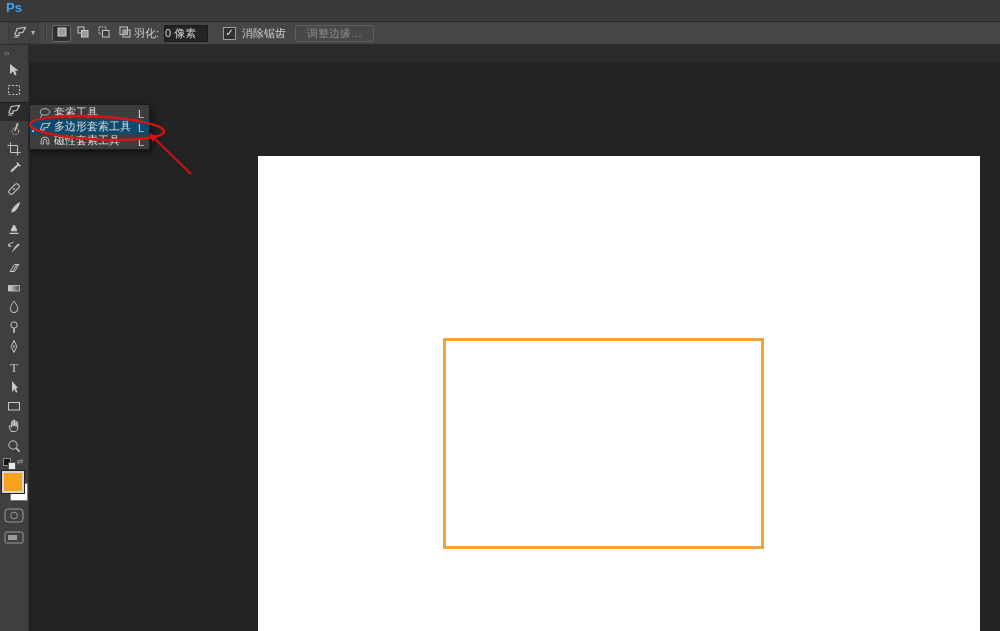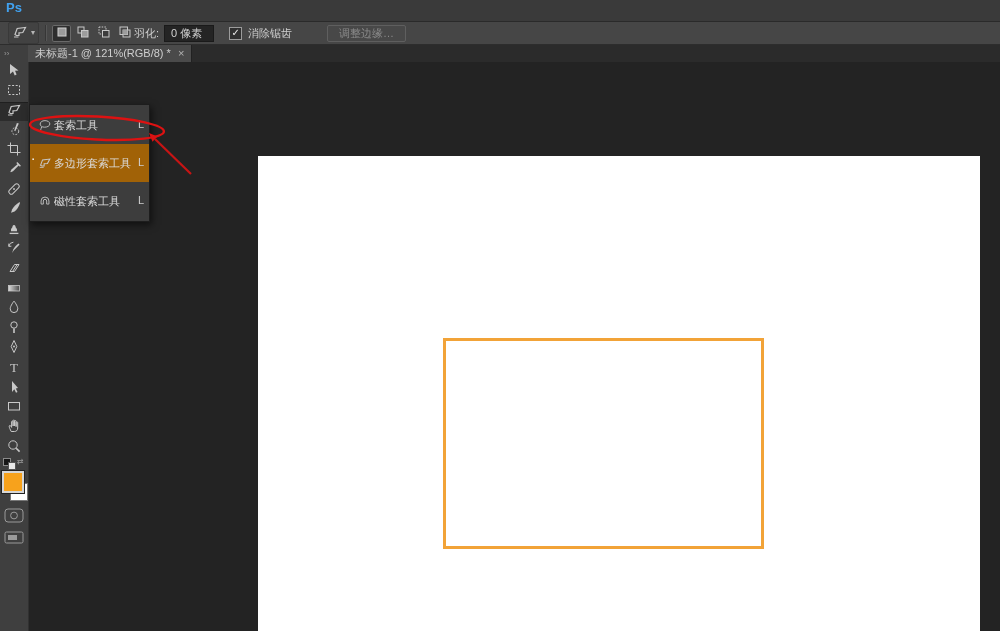--- a/index.html
+++ b/index.html
@@ -18,26 +18,26 @@
               border-bottom:1px solid #2d2d2d;display:flex;align-items:center;font-size:11px;color:#cfcfcf;z-index:3;}
   .tool-preset{margin-left:8px;display:flex;align-items:center;gap:3px;padding:1px 3px;
                border:1px solid #393939;background:#424242;border-radius:2px;}
   .dd-arrow{font-size:8px;color:#b5b5b5;line-height:1;}
   .vsep{width:1px;height:16px;background:#363636;margin:0 6px;box-shadow:1px 0 0 #565656;}
   #mode-buttons{display:flex;gap:2px;}
   .mode-btn{width:19px;height:17px;display:flex;align-items:center;justify-content:center;border-radius:2px;}
   .mode-btn.active{background:#2e2e2e;box-shadow:inset 0 0 0 1px #6a6a6a;}
   .opt-label{white-space:nowrap;}
   .feather-input{margin-left:5px;width:42px;height:15px;background:#242424;border:1px solid #1a1a1a;
-                 color:#d2d2d2;line-height:15px;padding-left:6px;white-space:nowrap;}
+                 color:#d2d2d2;line-height:15px;padding-left:0;white-space:nowrap;}
   .checkbox{margin-left:15px;width:11px;height:11px;background:#303030;border:1px solid #9c9c9c;
             display:flex;align-items:center;justify-content:center;}
   .check{color:#ececec;font-size:10px;line-height:1;margin-top:-1px;}
   .aa-label{margin-left:6px;font-family:Liberation Mono, monospace;}
-  .refine-edge{margin-left:35px;background:#484848;border:1px solid #5f5f5f;border-radius:2px;
+  .refine-edge{margin-left:9px;background:#484848;border:1px solid #5f5f5f;border-radius:2px;
                color:#8a8a8a;font-size:11px;height:17px;padding:0 11px;font-family:inherit;}
 
   
   .tabbar{position:absolute;left:0;top:45px;width:1000px;height:17px;background:#2b2b2b;z-index:2;}
   .tools-header{position:absolute;left:0;top:0;width:28px;height:17px;background:#3f3f3f;
                 color:#9a9a9a;font-size:8px;line-height:17px;padding-left:4px;box-sizing:border-box;}
   .doc-tab{position:absolute;left:28px;top:0;height:17px;background:#4a4a4a;color:#cfcfcf;font-size:11px;
            display:flex;align-items:center;padding:0 7px;gap:7px;border-right:1px solid #212121;white-space:nowrap;}
   .tab-close{color:#b3b3b3;font-size:11px;line-height:1;}
 
@@ -57,22 +57,22 @@
   .qmask{position:absolute;left:4px;top:446px;}
   .screenmode{position:absolute;left:4px;top:468px;}
 
   
   .canvas{position:absolute;left:258px;top:156px;width:722px;height:475px;background:#ffffff;z-index:1;}
   .sel-rect{position:absolute;left:185px;top:182px;width:315px;height:205px;border:3px solid #f2a338;}
 
   
   .flyout{position:absolute;left:29px;top:104px;width:119px;background:#3d3d3d;border:1px solid #1d1d1d;
           box-shadow:2px 3px 7px rgba(0,0,0,.55);padding:1px 0;z-index:6;}
-  .fly-row{display:flex;align-items:flex-start;height:14px;font-size:11px;color:#dcdcdc;padding:12px 2px;cursor:default;}
-  .fly-row.active{background:#a16207;}
+  .fly-row{display:flex;align-items:flex-end;height:14px;font-size:11px;color:#dcdcdc;padding:0 2px;cursor:default;}
+  .fly-row.active{background:#0c4a6e;}
   .fly-bullet{width:6px;font-size:6px;color:#f0f0f0;line-height:1;visibility:hidden;}
   .fly-row.active .fly-bullet{visibility:visible;}
   .fly-icon{width:16px;display:flex;align-items:center;}
   .fly-label{flex:1;white-space:nowrap;letter-spacing:0;}
   .fly-shortcut{width:10px;text-align:right;padding-right:3px;color:#cfcfcf;}
 
   
   .annotation{position:absolute;left:0;top:0;width:240px;height:200px;pointer-events:none;z-index:9;}
 </style>
 </head>
@@ -124,24 +124,20 @@
     <div class="checkbox">
       <span class="check">✓</span>
     </div>
     <label class="opt-label aa-label">消除锯齿</label>
     <button class="refine-edge">调整边缘…</button>
   </div>
 
   <div class="tabbar">
     <div class="tools-header">
       <span>››</span>
-    </div>
-    <div class="doc-tab">
-      <span>未标题-1 @ 121%(RGB/8) *</span>
-      <span class="tab-close">×</span>
     </div>
   </div>
 
   <div class="toolbar">
     <div id="tool-list">
         <div class="tool">
           <span><svg width="16" height="16" viewBox="0 0 16 16">
               <path d="M4 2 L4 12 L7 9.5 L8.7 13.5 L10.6 12.6 L9 8.8 L12.5 8.5 Z" fill="#c8c8c8"></path>
             </svg></span>
         </div>

